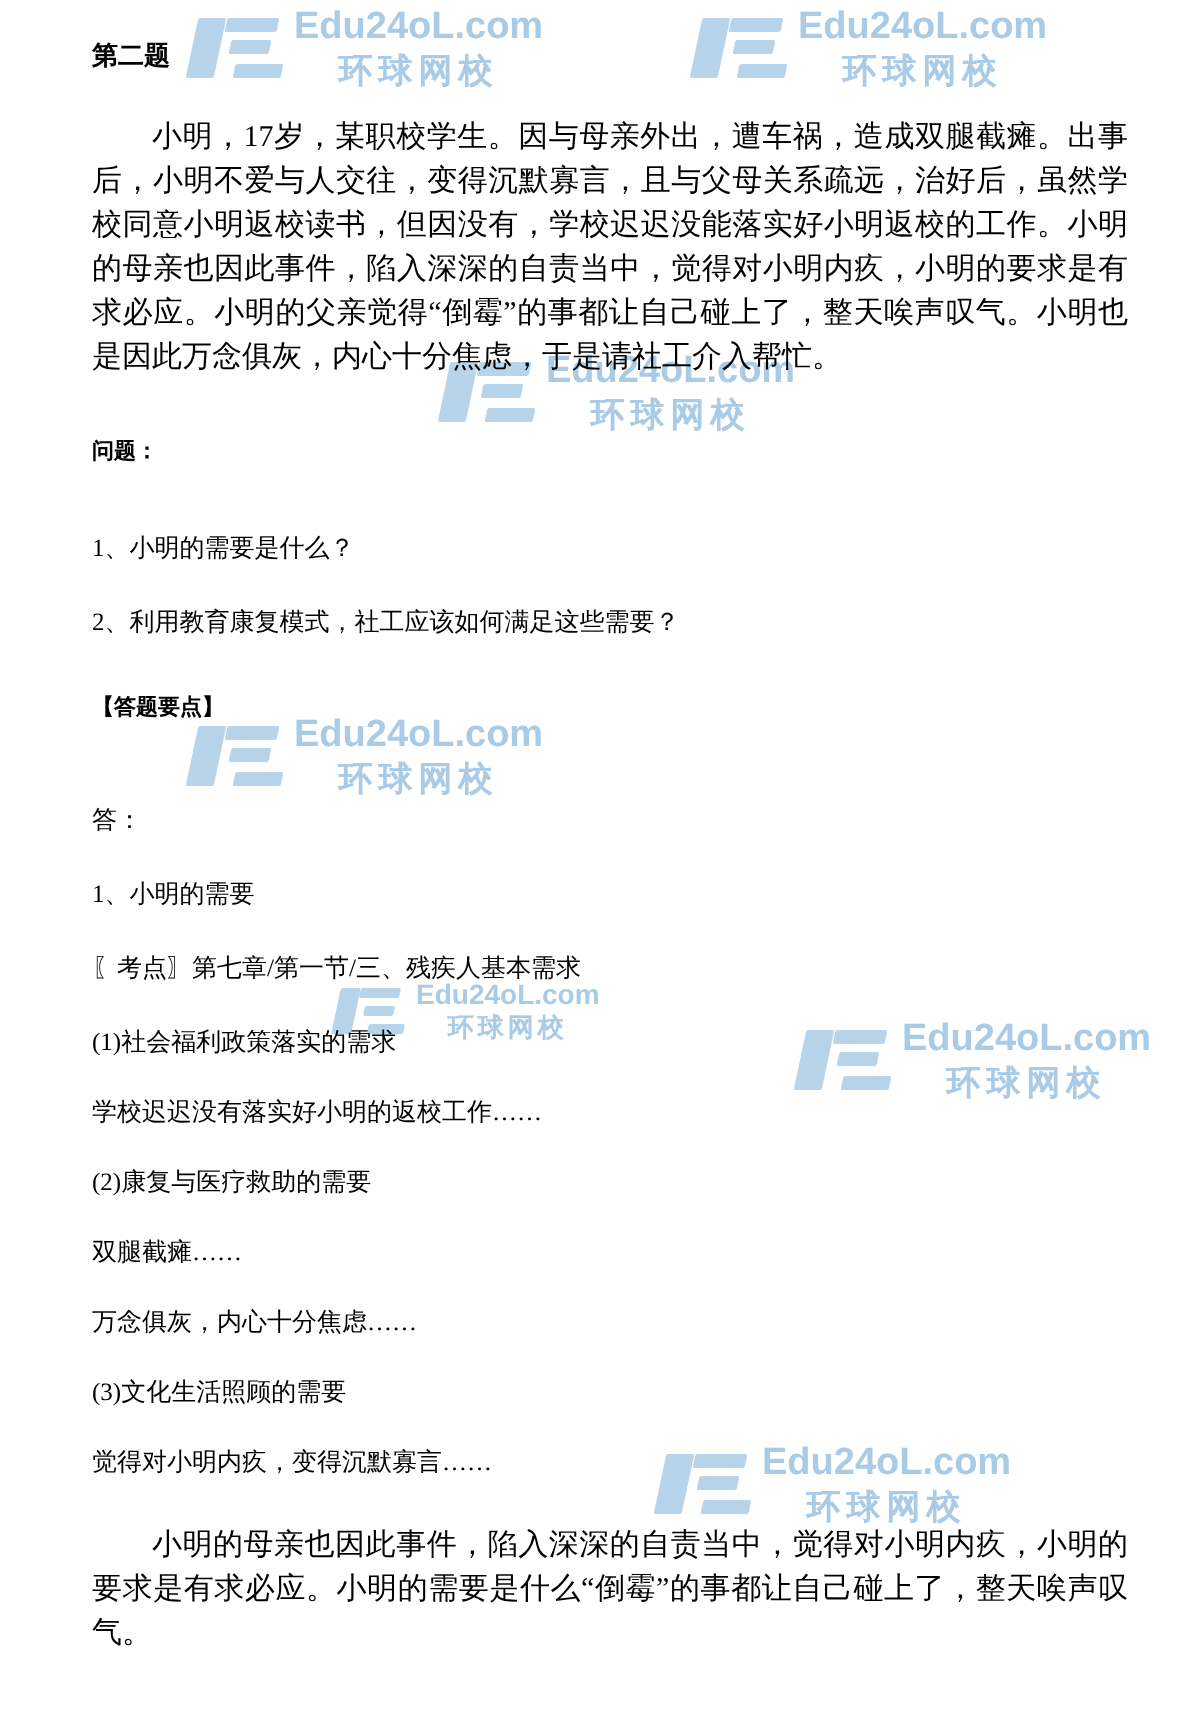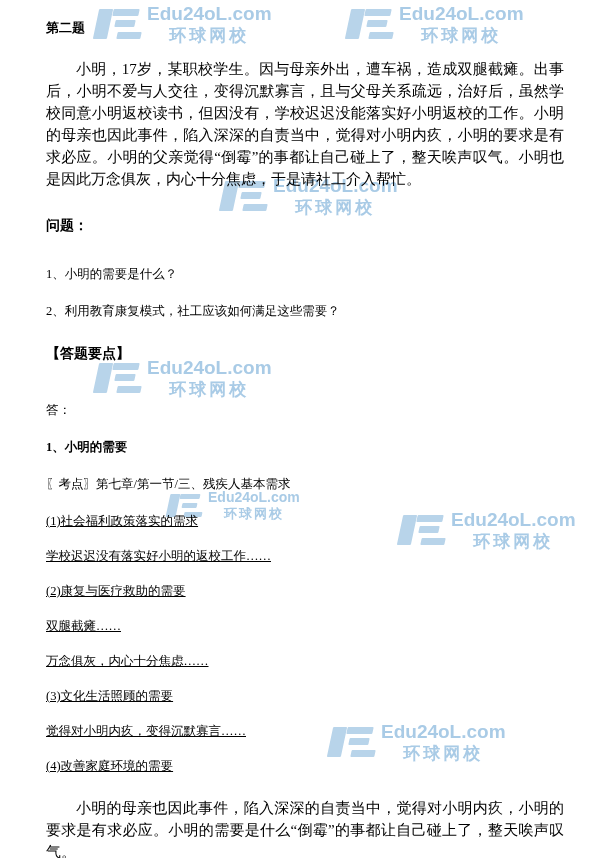--- a/index.html
+++ b/index.html
@@ -37,38 +37,37 @@
     margin-bottom: 12px;
   }
   .heading {
     font-weight: bold;
     font-size: 13px;
     line-height: 20px;
     margin-bottom: 14px;
   }
   .heading-sm {
     font-weight: bold;
-    font-size: 14px;
+    font-size: 11px;
     line-height: 20px;
     margin-bottom: 10px;
   }
   .line {
     font-size: 12.5px;
     line-height: 20px;
     margin-bottom: 17px;
     margin-top: 12px;
   }
   .line-tight {
     font-size: 12.5px;
     line-height: 20px;
     margin-bottom: 15px;
-    text-decoration: underline;
   }
   .bold {
-    font-weight: bold;
+    font-weight: normal;
   }
   .spacer-s { height: 6px; }
   .spacer-m { height: 14px; }
 
   
   .wm {
     position: absolute;
     z-index: 1;
     pointer-events: none;
     user-select: none;
@@ -250,20 +249,19 @@
     <p class="line-tight">(1)社会福利政策落实的需求</p>
     <p class="line-tight">学校迟迟没有落实好小明的返校工作……</p>
 
     <p class="line-tight">(2)康复与医疗救助的需要</p>
     <p class="line-tight">双腿截瘫……</p>
     <p class="line-tight">万念俱灰，内心十分焦虑……</p>
 
     <p class="line-tight">(3)文化生活照顾的需要</p>
     <p class="line-tight">觉得对小明内疚，变得沉默寡言……</p>
 
-    <p class="line-tight">(4)改善家庭环境的需要</p>
 
     <div class="spacer-s"></div>
 
     <p class="para">小明的母亲也因此事件，陷入深深的自责当中，觉得对小明内疚，小明的要求是有求必应。小明的需要是什么“倒霉”的事都让自己碰上了，整天唉声叹气。</p>
 
   </div>
 </div>
 
 </body></html>

